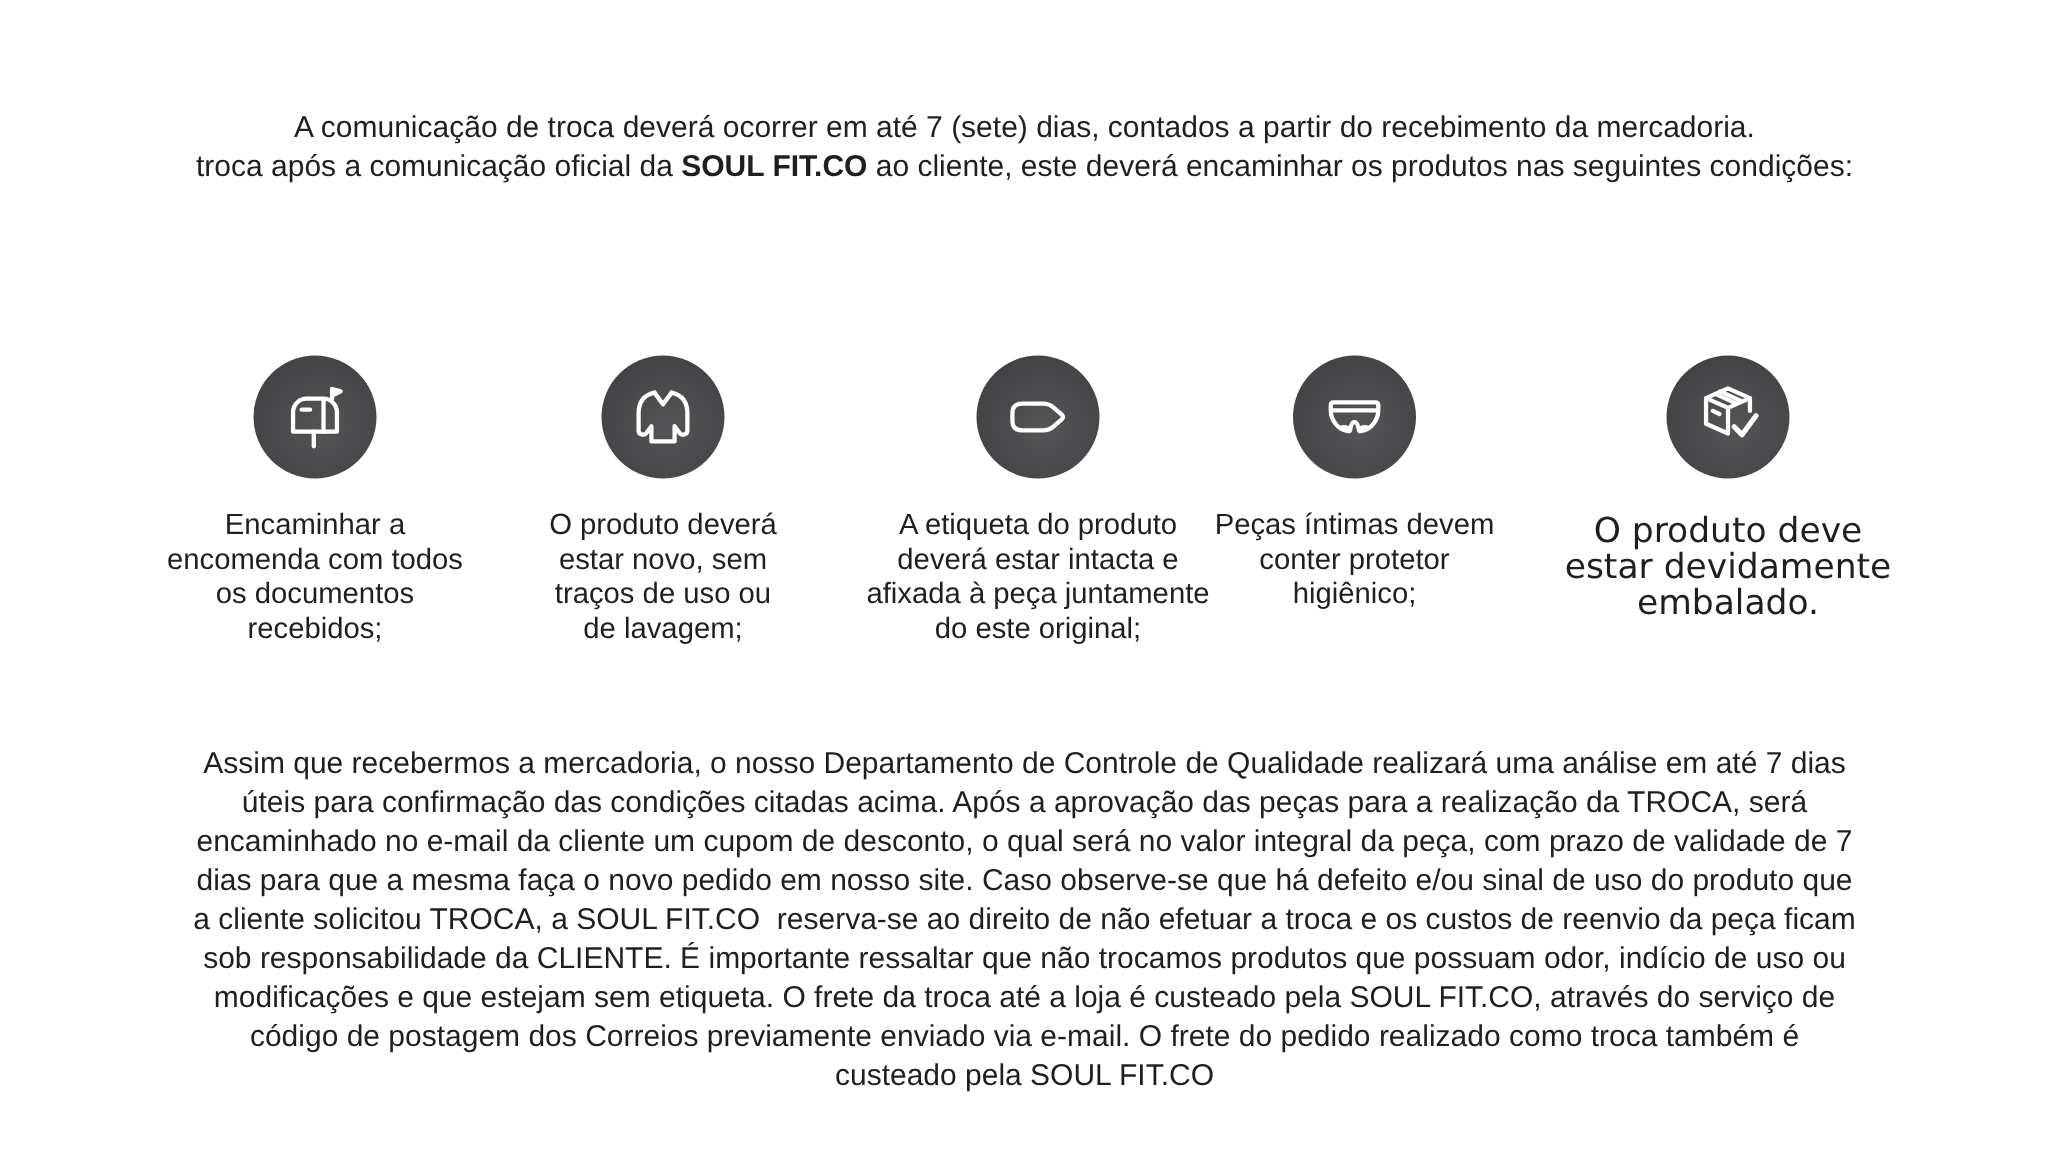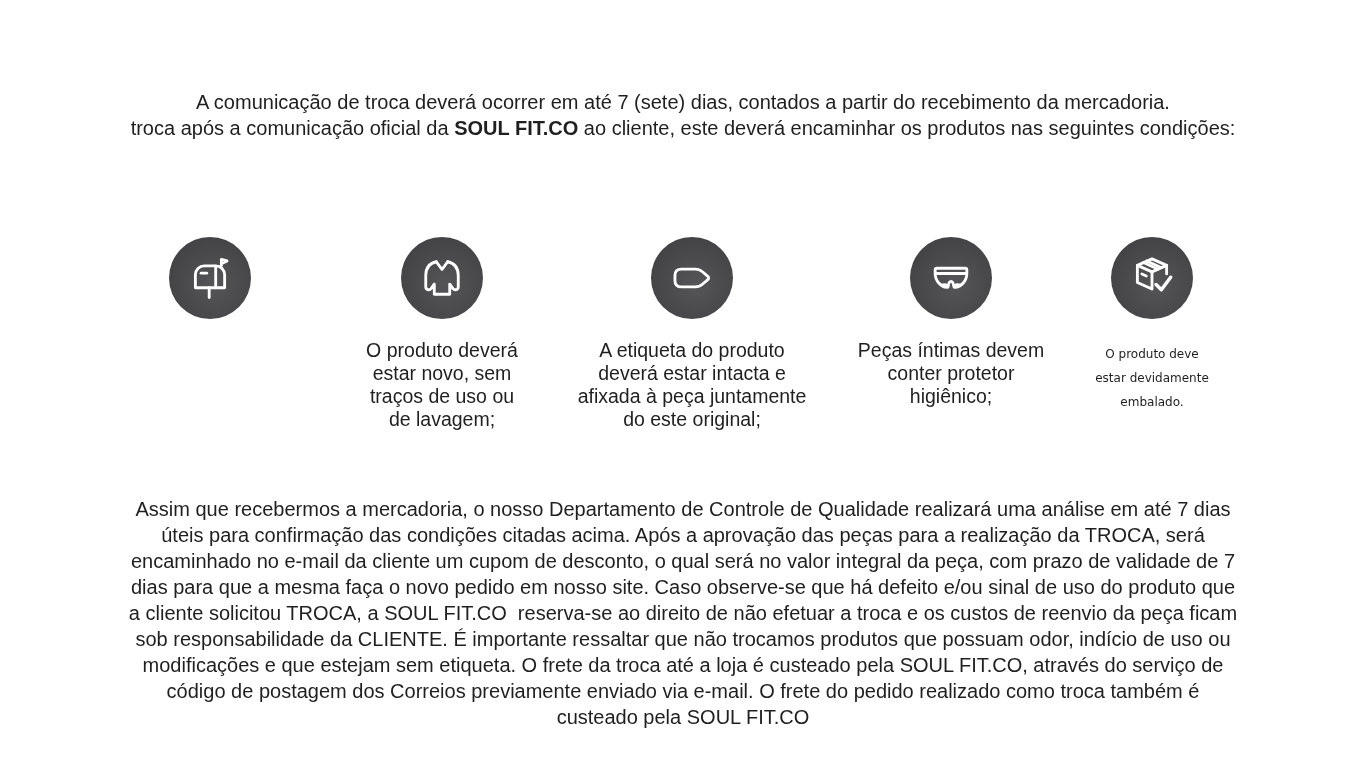--- a/index.html
+++ b/index.html
@@ -6,54 +6,54 @@
   .page{
     position:relative;
     width:1366px;height:768px;
     background:#ffffff;
     font-family:"Liberation Sans",sans-serif;
     color:#1f1f1f;
     overflow:hidden;
   }
   .intro{
     position:absolute;top:72px;left:53px;width:1260px;
-    text-align:center;font-size:20px;line-height:26px;margin-top:17px;
+    text-align:center;font-size:20px;line-height:26px;
   }
   .intro b{font-weight:700;}
   .closing{
     position:absolute;top:496px;left:53px;width:1260px;
     text-align:center;font-size:20px;line-height:26px;
     white-space:pre-wrap;
   }
   .col{
     position:absolute;top:237px;
     display:flex;flex-direction:column;align-items:center;
   }
   .col-1{left:85px;width:250px;}
   .col-2{left:337px;width:210px;}
   .col-3{left:552px;width:280px;}
-  .col-4{left:836px;width:230px;}
+  .col-4{left:788px;width:230px;}
   .col-5{left:1042px;width:220px;}
   .circle{
     width:82px;height:82px;border-radius:50%;
     background:radial-gradient(circle at 55% 58%, #555557 0%, #464648 62%, #3d3d3f 100%);
     display:flex;align-items:center;justify-content:center;
     flex:0 0 auto;
   }
   .circle svg{display:block;}
   .glyph{stroke:#ffffff;fill:none;stroke-width:3.5;stroke-linecap:round;stroke-linejoin:round;}
   .glyph .thick{stroke-width:4.2;}
   .caption{
     margin-top:20px;text-align:center;
     font-size:19.5px;line-height:23px;
     white-space:pre-line;
   }
   .caption.alt{
     font-family:"DejaVu Sans",sans-serif;
-    font-size:12px;line-height:24px;margin-top:23px;
+    font-size:23px;line-height:24px;margin-top:23px;
   }
 </style>
 </head>
 <body>
 
 <div class="page">
 
   <div class="intro">
     <div>A comunicação de troca deverá ocorrer em até 7 (sete) dias, contados a partir do recebimento da mercadoria.</div>
     <div><span>troca após a comunicação oficial da </span><b>SOUL FIT.CO</b><span> ao cliente, este deverá encaminhar os produtos nas seguintes condições:</span></div>
@@ -62,20 +62,24 @@
   <div class="col col-1">
     <div class="circle">
       <svg class="glyph" width="52" height="52" viewBox="0 0 64 64">
         <path d="M14 44 V28 a11 11 0 0 1 11 -11 h14 a11 11 0 0 1 11 11 v16 z"></path>
         <line x1="21" y1="26" x2="28" y2="26"></line>
         <line x1="39" y1="17.5" x2="39" y2="44"></line>
         <polyline points="46,17 46,9 53,11 46,14.5"></polyline>
         <line x1="31" y1="44" x2="31" y2="56"></line>
       </svg>
     </div>
+    <div class="caption">Encaminhar a
+encomenda com todos
+os documentos
+recebidos;</div>
   </div>
 
   <div class="col col-2">
     <div class="circle">
       <svg class="glyph" width="52" height="52" viewBox="0 0 64 64">
         <path d="M25 12 C16 14 12 20 12 29 V43 C12 46.5 16.5 47.5 18.5 45 L22.5 39.5 V52 H41.5 V39.5 L45.5 45 C47.5 47.5 52 46.5 52 43 V29 C52 20 48 14 39 12"></path>
         <polyline points="25,12 32,21.5 39,12"></polyline>
       </svg>
     </div>
     <div class="caption">O produto deverá

